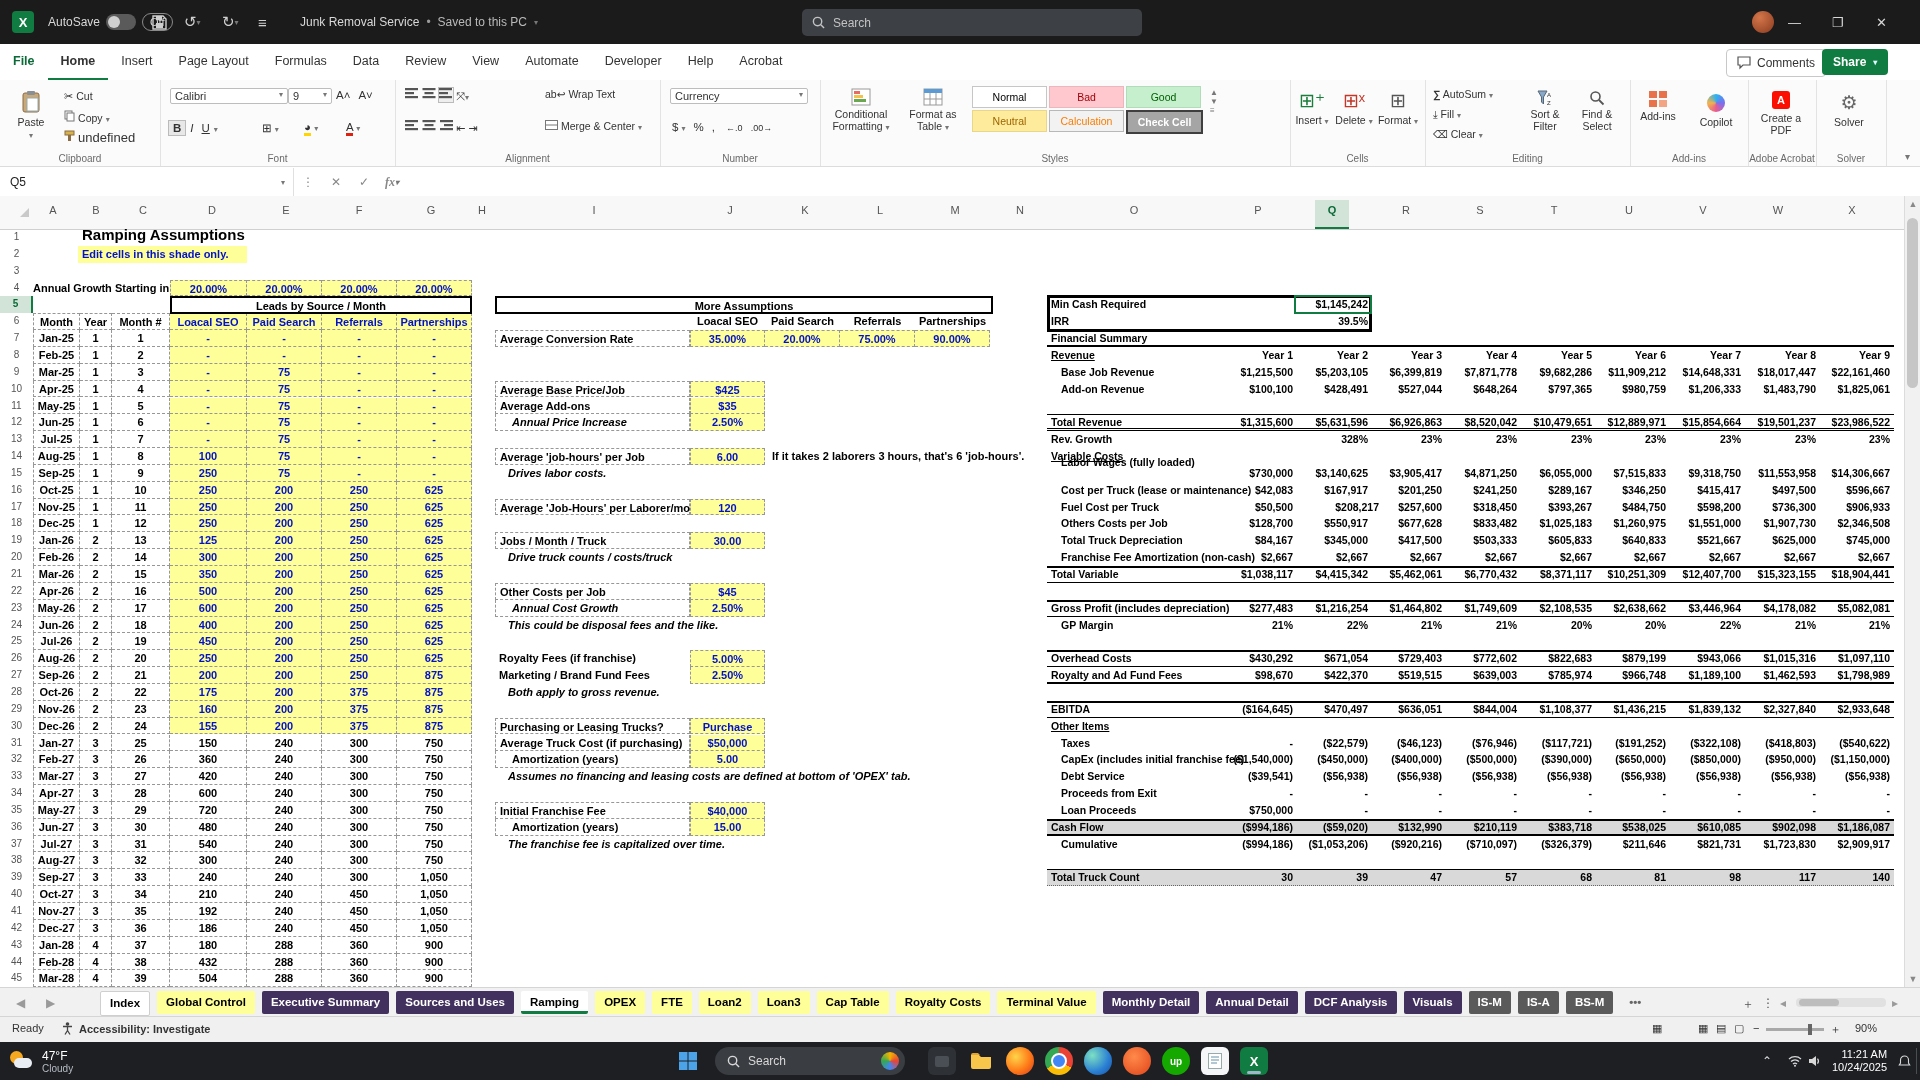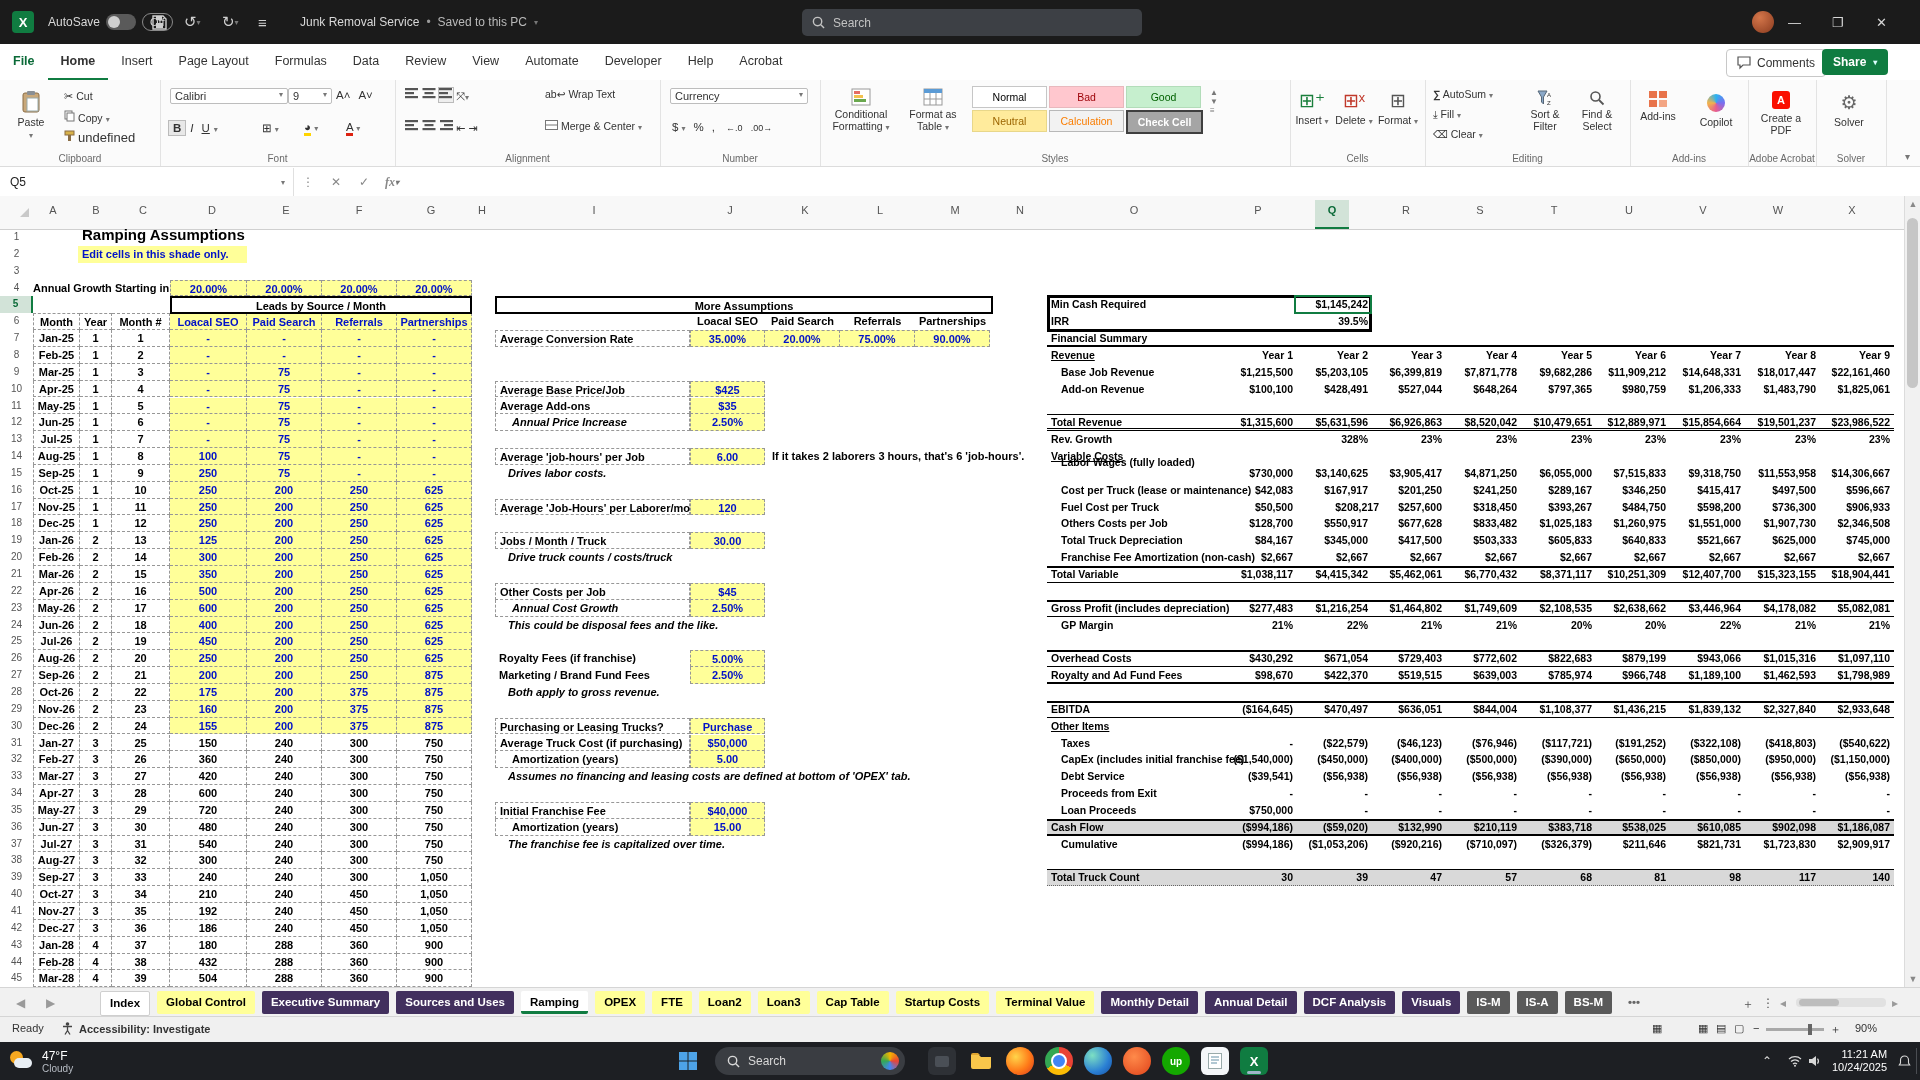--- a/index.html
+++ b/index.html
@@ -1019,21 +1019,21 @@
         <div class="stab t-white">Index</div>
         <div class="stab t-yellow">Global Control</div>
         <div class="stab t-purple">Executive Summary</div>
         <div class="stab t-purple">Sources and Uses</div>
         <div class="stab t-active">Ramping</div>
         <div class="stab t-yellow">OPEX</div>
         <div class="stab t-yellow">FTE</div>
         <div class="stab t-yellow">Loan2</div>
         <div class="stab t-yellow">Loan3</div>
         <div class="stab t-yellow">Cap Table</div>
-        <div class="stab t-yellow">Startup Costs</div>
+        <div class="stab t-yellow">Royalty Costs</div>
         <div class="stab t-yellow">Terminal Value</div>
         <div class="stab t-purple">Monthly Detail</div>
         <div class="stab t-purple">Annual Detail</div>
         <div class="stab t-purple">DCF Analysis</div>
         <div class="stab t-purple">Visuals</div>
         <div class="stab t-gray">IS-M</div>
         <div class="stab t-gray">IS-A</div>
         <div class="stab t-gray">BS-M</div>
         <div class="stab" style="color: rgb(102, 102, 102);">•••</div>
       </div>

